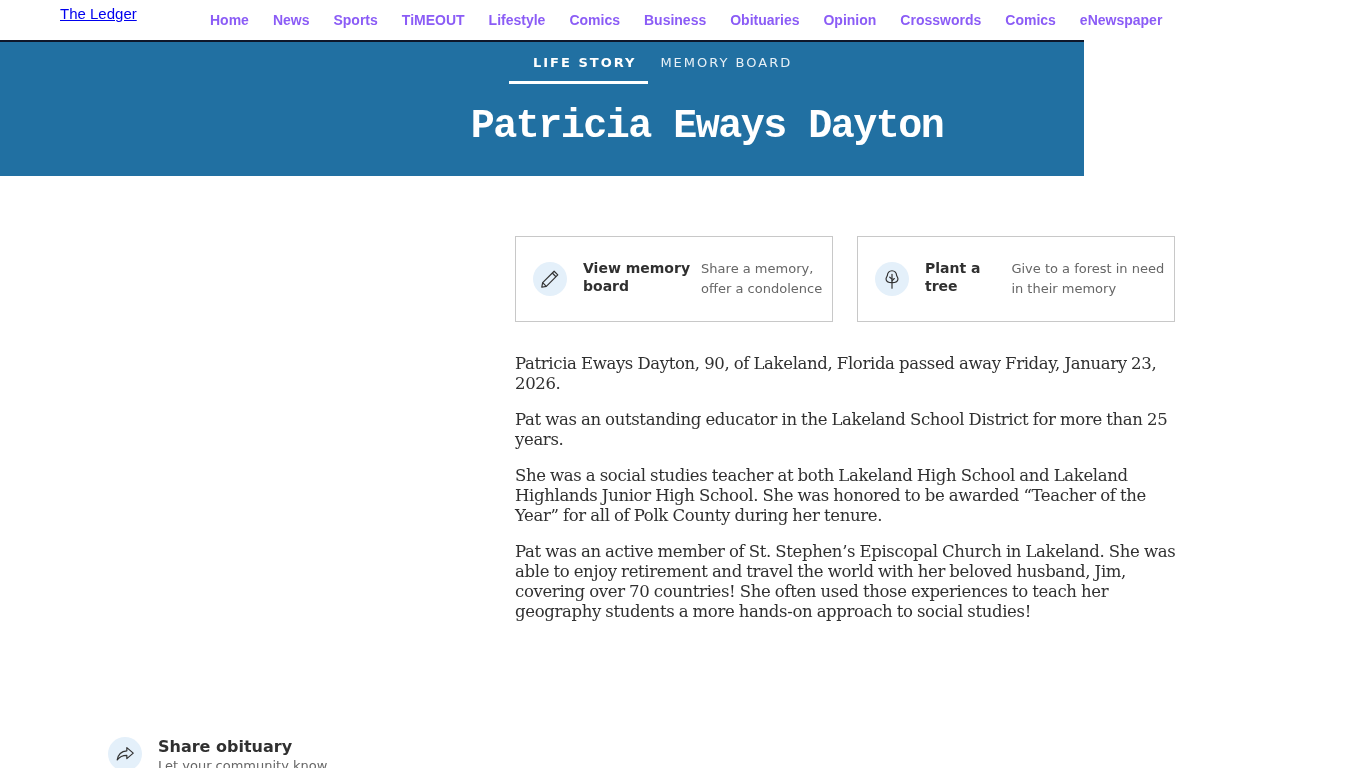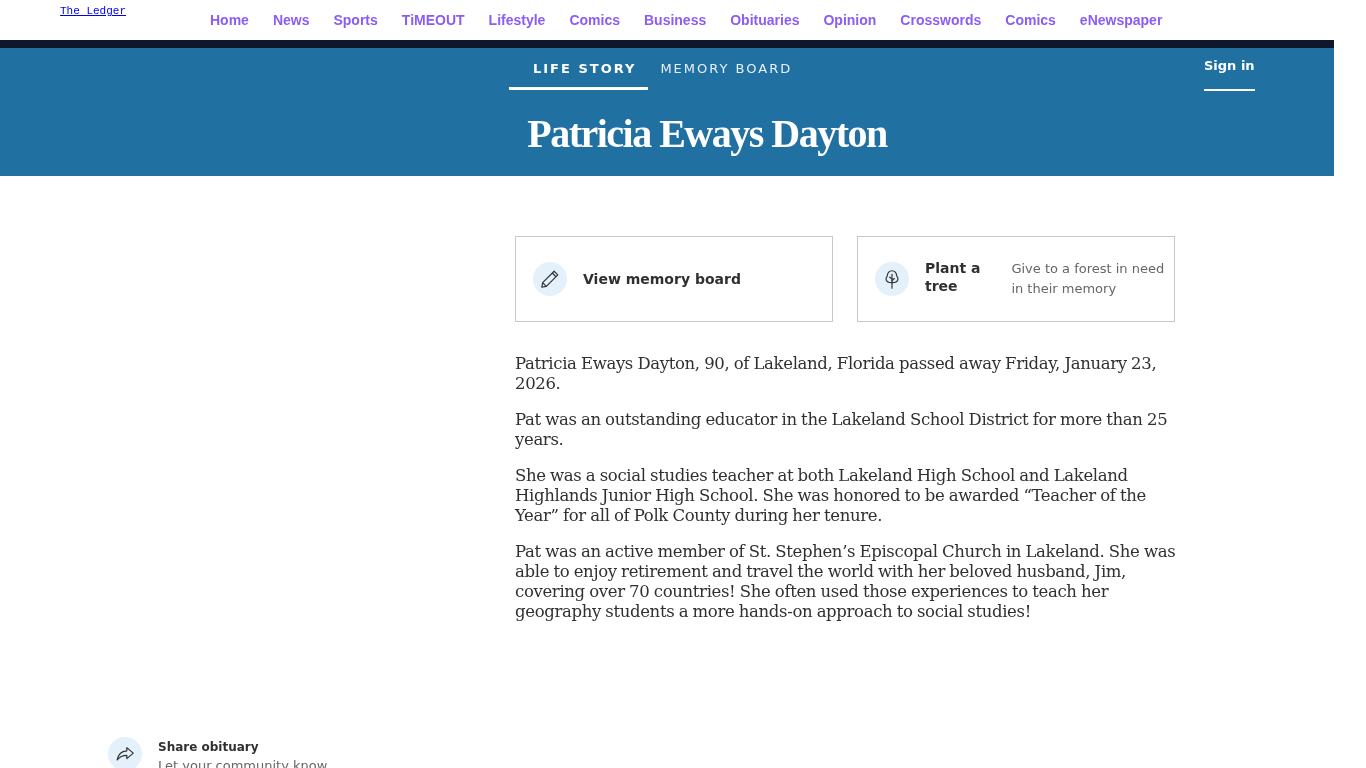--- a/index.html
+++ b/index.html
@@ -1,52 +1,52 @@
 <!DOCTYPE html>
 <html><head>
   <meta charset="utf-8">
   <style>
     * { box-sizing: border-box; margin: 0; padding: 0; }
     html, body { width: 1366px; height: 768px; overflow: hidden; background: #ffffff; }
     body { font-family: "Liberation Sans", sans-serif; color: #303030; position: relative; }
 
     
     .topnav { position: absolute; left: 0; top: 0; width: 1366px; height: 40px; background: #fff; }
-    .logo { position: absolute; left: 60px; top: 5px; font-family: Liberation Mono, monospace; font-size: 11px; color: #0000ee; text-decoration: underline; display: flex; align-items: flex-start; }
+    .logo { position: absolute; left: 60px; top: 5px; font-family: Liberation Sans, sans-serif; font-size: 15px; color: #0000ee; text-decoration: underline; display: flex; align-items: flex-start; }
     .logo .broken { display: inline-block; width: 0; height: 16px; }
     .navlinks { position: absolute; left: 198px; top: 0; height: 40px; display: flex; align-items: center; }
     .navlinks a { font-family: "Liberation Sans", sans-serif; font-weight: bold; font-size: 14px; color: #8b5cf6; text-decoration: none; padding: 16px 12px; display: block; line-height: 40px; }
 
     
-    .banner { position: absolute; left: 0; top: 40px; width: 1334px; height: 136px; background: #2170a2; border-top: 8px solid #0f172a; }
+    .banner { position: absolute; left: 0; top: 40px; width: 1084px; height: 136px; background: #2170a2; border-top: 2px solid #0f172a; }
     .tabs { position: absolute; left: 509px; top: 0; height: 42px; display: flex; }
     .tab { font-family: "DejaVu Sans", sans-serif; font-size: 13px; letter-spacing: 2px; color: #e8f1f7; height: 42px; line-height: 42px; padding: 0 12px 0 24px; text-decoration: none; position: relative; }
     .tab.active { font-weight: bold; color: #ffffff; }
     .tab.active::after { content: ""; position: absolute; left: 0; right: 0; bottom: 0; height: 3px; background: #ffffff; }
     .tab.tab2 { padding-left: 12px; }
     .signin { position: absolute; left: 1204px; top: 10px; font-family: "DejaVu Sans", sans-serif; font-weight: bold; font-size: 13px; color: #ffffff; text-decoration: none; border-bottom: 2px solid #ffffff; padding-bottom: 16px; }
-    .title { position: absolute; left: 0; width: 1366px; top: 62px; text-align: center; font-family: Liberation Serif, serif; font-weight: bold; font-size: 40px; color: #ffffff; letter-spacing: -1.5px; padding-left: 48px; }
+    .title { position: absolute; left: 0; width: 1366px; top: 62px; text-align: center; font-family: Liberation Mono, monospace; font-weight: bold; font-size: 40px; color: #ffffff; letter-spacing: -1.5px; padding-left: 48px; }
 
     
     .card { position: absolute; top: 236px; width: 318px; height: 86px; border: 1px solid #c8c8c8; background: #fff; display: flex; align-items: center; text-decoration: none; }
     .card .ic { width: 34px; height: 34px; border-radius: 50%; background: #e4f0fa; margin-left: 17px; margin-right: 16px; display: flex; align-items: center; justify-content: center; flex-shrink: 0; }
     .card .txt { display: flex; flex-direction: row; }
     .card .ttl { font-family: "DejaVu Sans", sans-serif; font-weight: bold; font-size: 14px; color: #303030; line-height: 18px; }
     .card .sub { font-family: "DejaVu Sans", sans-serif; font-size: 13px; color: #666666; line-height: 20px; width: 175px; }
     .card1 { left: 515px; }
     .card2 { left: 857px; }
 
     
     .article { position: absolute; left: 515px; top: 354px; width: 665px; }
     .article p { font-family: "DejaVu Serif", serif; font-size: 16.5px; line-height: 20px; color: #303030; margin-bottom: 16px; letter-spacing: -0.35px; word-spacing: -0.5px; }
 
     
     .share { position: absolute; left: 108px; top: 737px; display: flex; text-decoration: none; }
     .share .ic { width: 34px; height: 34px; border-radius: 50%; background: #e4f0fa; display: flex; align-items: center; justify-content: center; margin-right: 16px; }
-    .share .ttl { font-family: "DejaVu Sans", sans-serif; font-weight: bold; font-size: 12px; color: #303030; line-height: 20px; }
+    .share .ttl { font-family: "DejaVu Sans", sans-serif; font-weight: bold; font-size: 16px; color: #303030; line-height: 20px; }
     .share .sub { font-family: "DejaVu Sans", sans-serif; font-size: 13px; color: #666666; line-height: 18px; }
   </style>
 </head>
 <body>
 
 <header class="topnav">
   <a class="logo" href="#">
     <span class="broken"></span>
     <span>The Ledger</span>
   </a>
@@ -78,20 +78,21 @@
 <a href="#" class="card card1">
   <span class="ic">
     <svg width="22" height="22" viewBox="0 0 24 24" fill="none" stroke="#333" stroke-width="1.3" stroke-linejoin="round">
       <path d="M16.5 3.5l4 4L8 20l-5 1 1-5z"></path>
       <path d="M14.5 5.5l4 4"></path>
       <path d="M4 16l4 4"></path>
     </svg>
   </span>
   <span class="txt">
     <span class="ttl">View memory board</span>
+    <span class="sub">Share a memory, offer a condolence</span>
   </span>
 </a>
 
 <a href="#" class="card card2">
   <span class="ic">
     <svg width="22" height="22" viewBox="0 0 24 24" fill="none" stroke="#333" stroke-width="1.3" stroke-linejoin="round" stroke-linecap="round">
       <path d="M12 3c-3 0-5 2.5-5 5 0 1-1.5 2-1.5 4 0 2.5 2.5 4 6.5 4s6.5-1.5 6.5-4c0-2-1.5-3-1.5-4 0-2.5-2-5-5-5z"></path>
       <path d="M12 7v15"></path>
       <path d="M12 12l-2.5-2"></path>
       <path d="M12 14l2.5-2.5"></path>

